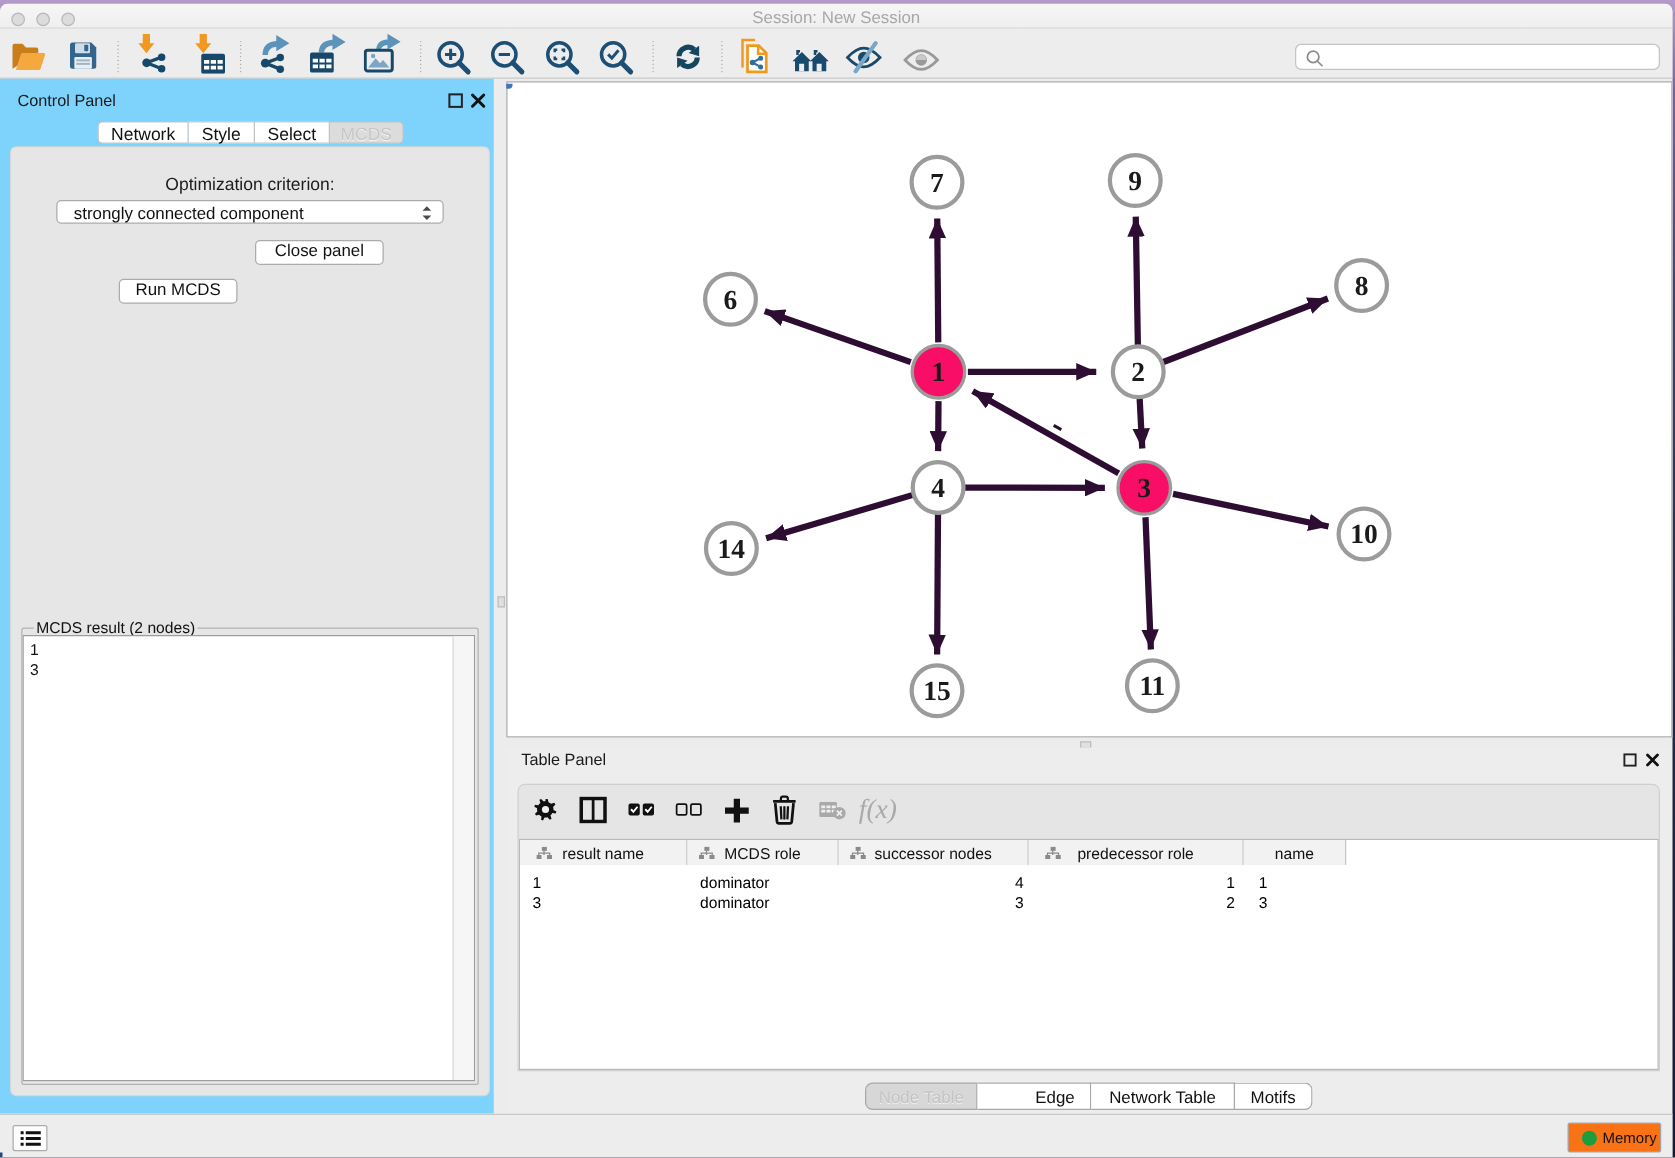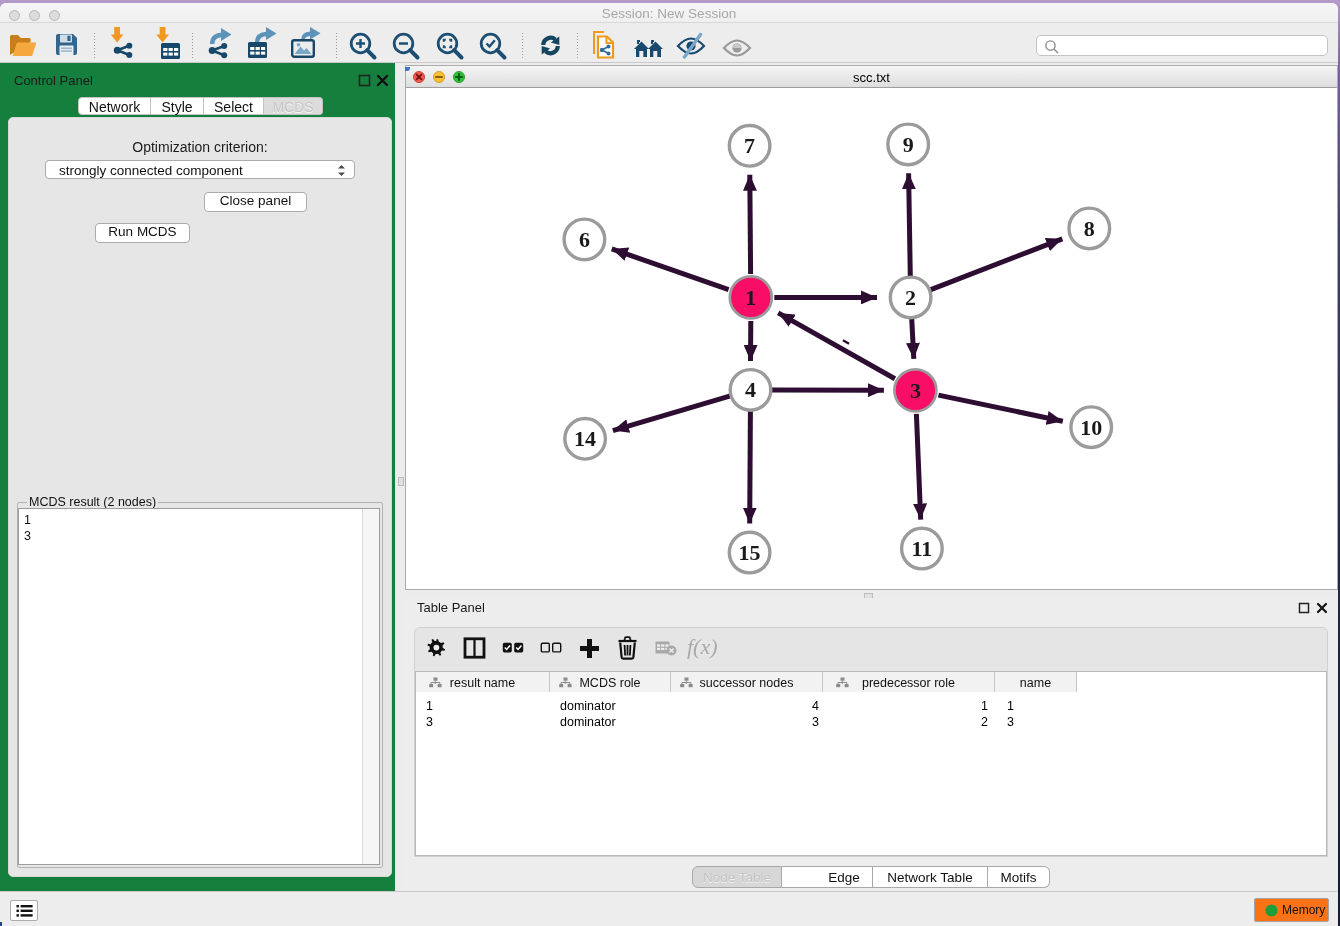--- a/index.html
+++ b/index.html
@@ -13,21 +13,21 @@
 
 #toolbar { position:absolute; left:0; top:20px; width:100%; height:40px; background:#ededed; border-bottom:1px solid #c9c9c9; }
 .ticon { position:absolute; top:9px; }
 .tsep { position:absolute; top:10px; height:26px; width:1px; background-image:linear-gradient(#9a9a9a 33%, rgba(0,0,0,0) 0%); background-size:1px 3px; }
 #searchbox { position:absolute; left:1036px; top:12px; width:292px; height:21px; background:#fff; border:1px solid #c4c4c4; border-radius:5px; }
 
 #statusbar { position:absolute; left:0; top:888px; width:100%; height:35px; background:#ededed; border-top:1px solid #c9c9c9; }
 #listbtn { position:absolute; left:10px; top:8px; width:28px; height:21px; background:#fdfdfd; border:1px solid #acacac; border-radius:2px; }
 #membtn { position:absolute; left:1254px; top:6px; width:75px; height:24px; background:#f97316; border:1px solid #a5a5a5; border-radius:2px; font-size:12px; color:#111;text-decoration:underline; }
 
-#cpanel { position:absolute; left:0; top:60px; width:395px; height:828px; background:#15803d; }
+#cpanel { position:absolute; left:0; top:60px; width:395px; height:828px; background:#7dd3fc; }
 #cp-title { position:absolute; left:14px; top:10px; font-size:13px; color:#1a1a1a; }
 .tab { position:absolute; top:34px; height:18px; background:#fff; border:1px solid #c3c3c3; font-size:14px; color:#111; text-align:center; line-height:18px; }
 #cp-inner { position:absolute; left:8px; top:54px; width:384px; height:760px; background:#e6e6e6; border:1px solid #d8d8d8; border-radius:5px; }
 #optlabel { position:absolute; left:0; top:21px; width:100%; text-align:center; font-size:14px; color:#1c1c1c; }
 #dropdown { position:absolute; left:36px; top:42px; width:310px; height:19px; background:#fff; border:1px solid #ababab; border-radius:4px; font-size:13.5px; color:#111; }
 .btn { position:absolute; top:74px; height:20px; background:#fff; border:1px solid #ababab; border-radius:4px; font-size:13.5px; color:#111; text-align:center; }
 #fieldset { position:absolute; left:8px; top:384px; width:366px; height:366px; border:1px solid #b2b2b2; border-radius:2px; }
 #fs-label { position:absolute; left:9px; top:-8px; background:#e6e6e6; padding:0 2px; font-size:12.5px; color:#111; }
 #fs-box { position:absolute; left:0px; top:5px; width:362px; height:357px; line-height:15.5px; background:#fff; border:1px solid #9d9d9d; font-size:12.5px; color:#111; }
 #fs-scroll { position:absolute; right:0; top:0; width:17px; height:100%; background:#f6f6f6; border-left:1px solid #dadada; }
@@ -205,38 +205,20 @@
       <div id="fieldset">
         <div id="fs-label">MCDS result (2 nodes)</div>
         <div id="fs-box">
           <div style="position:absolute;left:5px;top:4px;">1<br>3</div>
           <div id="fs-scroll"></div>
         </div>
       </div>
     </div>
   </div>
   <div id="netwin">
-    <div id="net-titlebar">
-      <div class="jtl" style="left:7px;background:#f15c51;border:1px solid #ce4437;">
-        <svg width="10" height="10" viewBox="0 0 10 10" style="position:absolute;left:0;top:0;">
-            <path d="M2.6 2.6 L7.4 7.4 M7.4 2.6 L2.6 7.4" stroke="#7e1410" stroke-width="2" stroke-linecap="round"></path>
-          </svg>
-      </div>
-      <div class="jtl" style="left:27px;background:#f8c032;border:1px solid #dd9e1f;">
-        <svg width="10" height="10" viewBox="0 0 10 10" style="position:absolute;left:0;top:0;">
-            <path d="M2 5 L8 5" stroke="#8c5d10" stroke-width="2.2" stroke-linecap="round"></path>
-          </svg>
-      </div>
-      <div class="jtl" style="left:47px;background:#30c13a;border:1px solid #269e2d;">
-        <svg width="10" height="10" viewBox="0 0 10 10" style="position:absolute;left:0;top:0;">
-            <path d="M2 5 L8 5 M5 2 L5 8" stroke="#0e5d14" stroke-width="2.2" stroke-linecap="round"></path>
-          </svg>
-      </div>
-      <div id="net-title">scc.txt</div>
-    </div>
     <svg id="gsvg" style="position:absolute;left:0;top:22px;" width="931" height="502" viewBox="0 0 931 502">
       <defs>
         <marker id="arr" markerWidth="17" markerHeight="14" refX="16" refY="7" orient="auto" markerUnits="userSpaceOnUse">
           <path d="M0,0 L16,7 L0,14 Z" fill="#2e0d33"></path>
         </marker>
       </defs>
       <g stroke="#2e0d33" stroke-width="5">
         <line x1="344.6" y1="185.9" x2="343.8" y2="86.8" marker-end="url(#arr)"></line>
         <line x1="322.6" y1="201.7" x2="205.8" y2="160.9" marker-end="url(#arr)"></line>
         <line x1="368.3" y1="209.4" x2="471.0" y2="209.4" marker-end="url(#arr)"></line>

